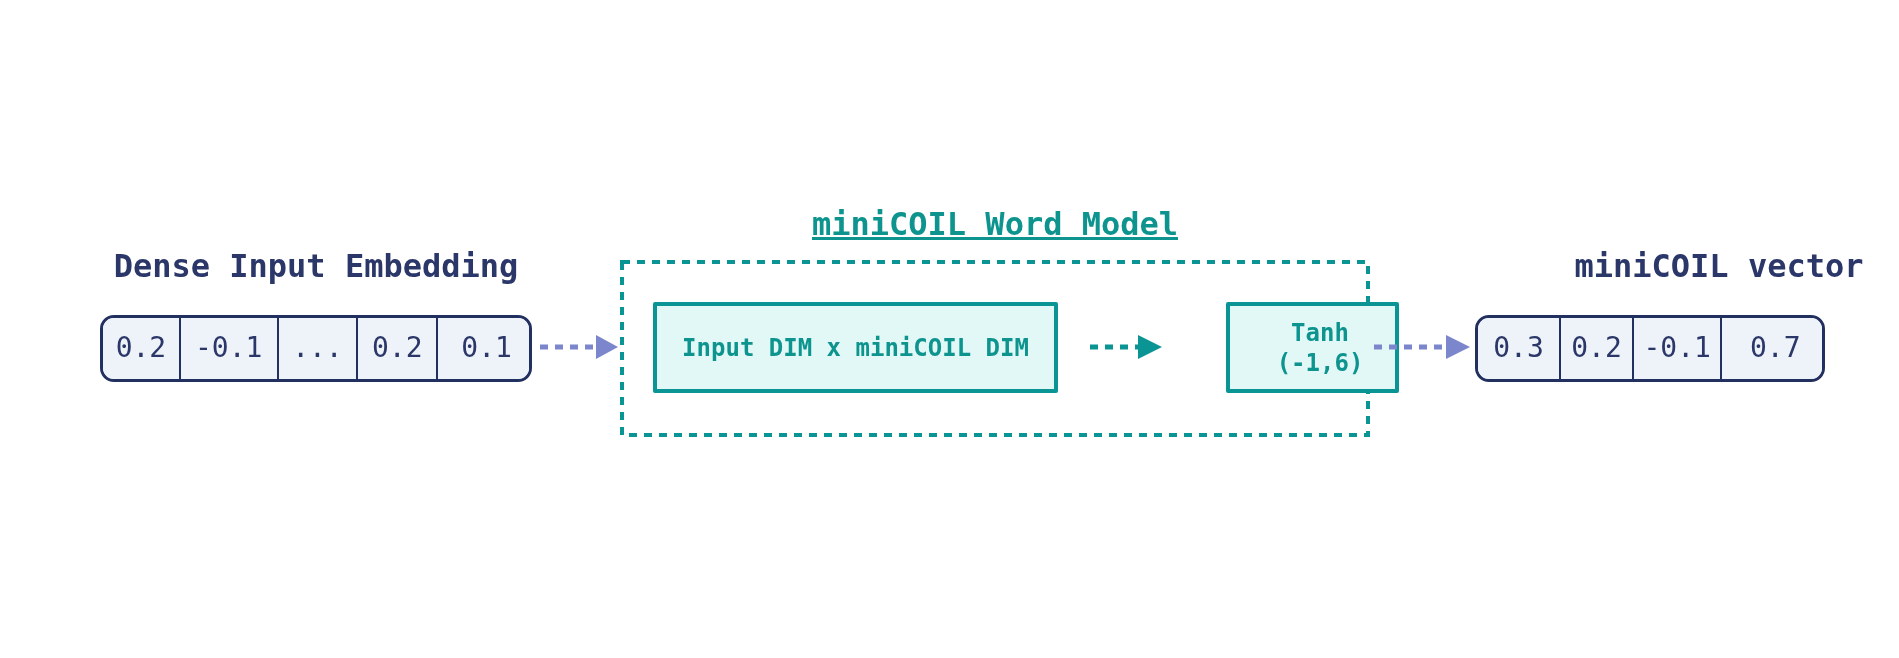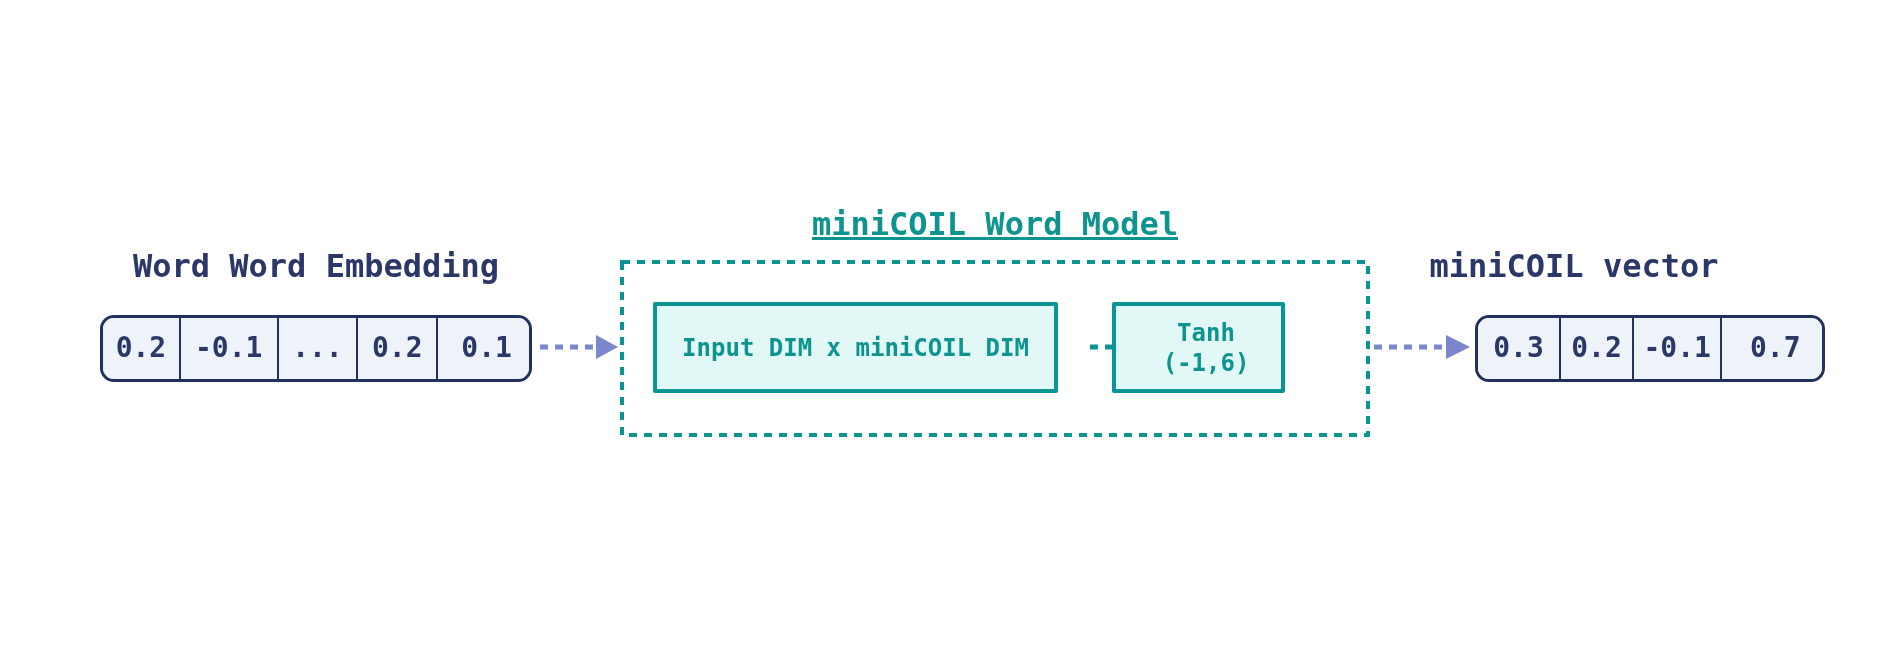--- a/index.html
+++ b/index.html
@@ -24,21 +24,21 @@
     position:absolute;
     text-align:center;
     font-size:32px;
     font-weight:700;
     line-height:40px;
     color:var(--navy-text);
     letter-spacing:0px;
     white-space:nowrap;
   }
   .vec-label.left{left:100px;top:246px;width:432px;}
-  .vec-label.right{left:1399px;top:246px;width:350px;}
+  .vec-label.right{left:1544px;top:246px;width:350px;}
   .model-title{
     position:absolute;
     left:620px;top:204px;width:750px;
     text-align:center;
     font-size:32px;
     font-weight:700;
     line-height:40px;
     color:var(--teal-text);
     white-space:nowrap;
     text-decoration:underline;
@@ -57,21 +57,21 @@
   .vec-row.right{left:1475px;top:315px;width:350px;}
   .cell{
     box-sizing:border-box;
     display:flex;
     align-items:center;
     justify-content:center;
     background:var(--cell-fill);
     border-right:2px solid var(--navy);
     color:var(--navy-text);
     font-size:28px;
-    font-weight:700;
+    font-weight:400;
     padding-bottom:2px;
   }
   .cell:last-child{border-right:none;margin-left:6px;}
   .arrow{position:absolute;overflow:visible;}
   .arrow .dash-line{stroke-width:5;fill:none;}
   .arrow.purple .dash-line{stroke:var(--arrow-purple);stroke-dasharray:8 7;}
   .arrow.purple .head{fill:var(--arrow-purple);}
   .arrow.teal .dash-line{stroke:var(--teal);stroke-dasharray:8 7;}
   .arrow.teal .head{fill:var(--teal);}
   .dashed-rect{position:absolute;left:620px;top:260px;}
@@ -90,28 +90,28 @@
     display:flex;
     flex-direction:column;
     align-items:center;
     justify-content:center;
     color:var(--teal-text);
     font-size:24px;
     font-weight:700;
     text-align:center;
   }
   .teal-box.linear{left:653px;top:302px;width:405px;height:91px;}
-  .teal-box.tanh{left:1112px;top:302px;width:173px;height:91px;line-height:30px;padding-left:15px;}
+  .teal-box.tanh{left:1226px;top:302px;width:173px;height:91px;line-height:30px;padding-left:15px;}
 </style>
 </head>
 <body>
 
 <div class="canvas">
 
-  <div class="vec-label left">Word Word Embedding</div>
+  <div class="vec-label left">Dense Input Embedding</div>
 
   <div class="vec-row left">
     <div class="cell" style="width:79px">0.2</div>
     <div class="cell" style="width:99px">-0.1</div>
     <div class="cell" style="width:81px">...</div>
     <div class="cell" style="width:81px">0.2</div>
     <div class="cell" style="width:86px">0.1</div>
   </div>
 
   <svg class="arrow purple" style="left:538px;top:334px" width="82" height="26" viewBox="0 0 82 26">

